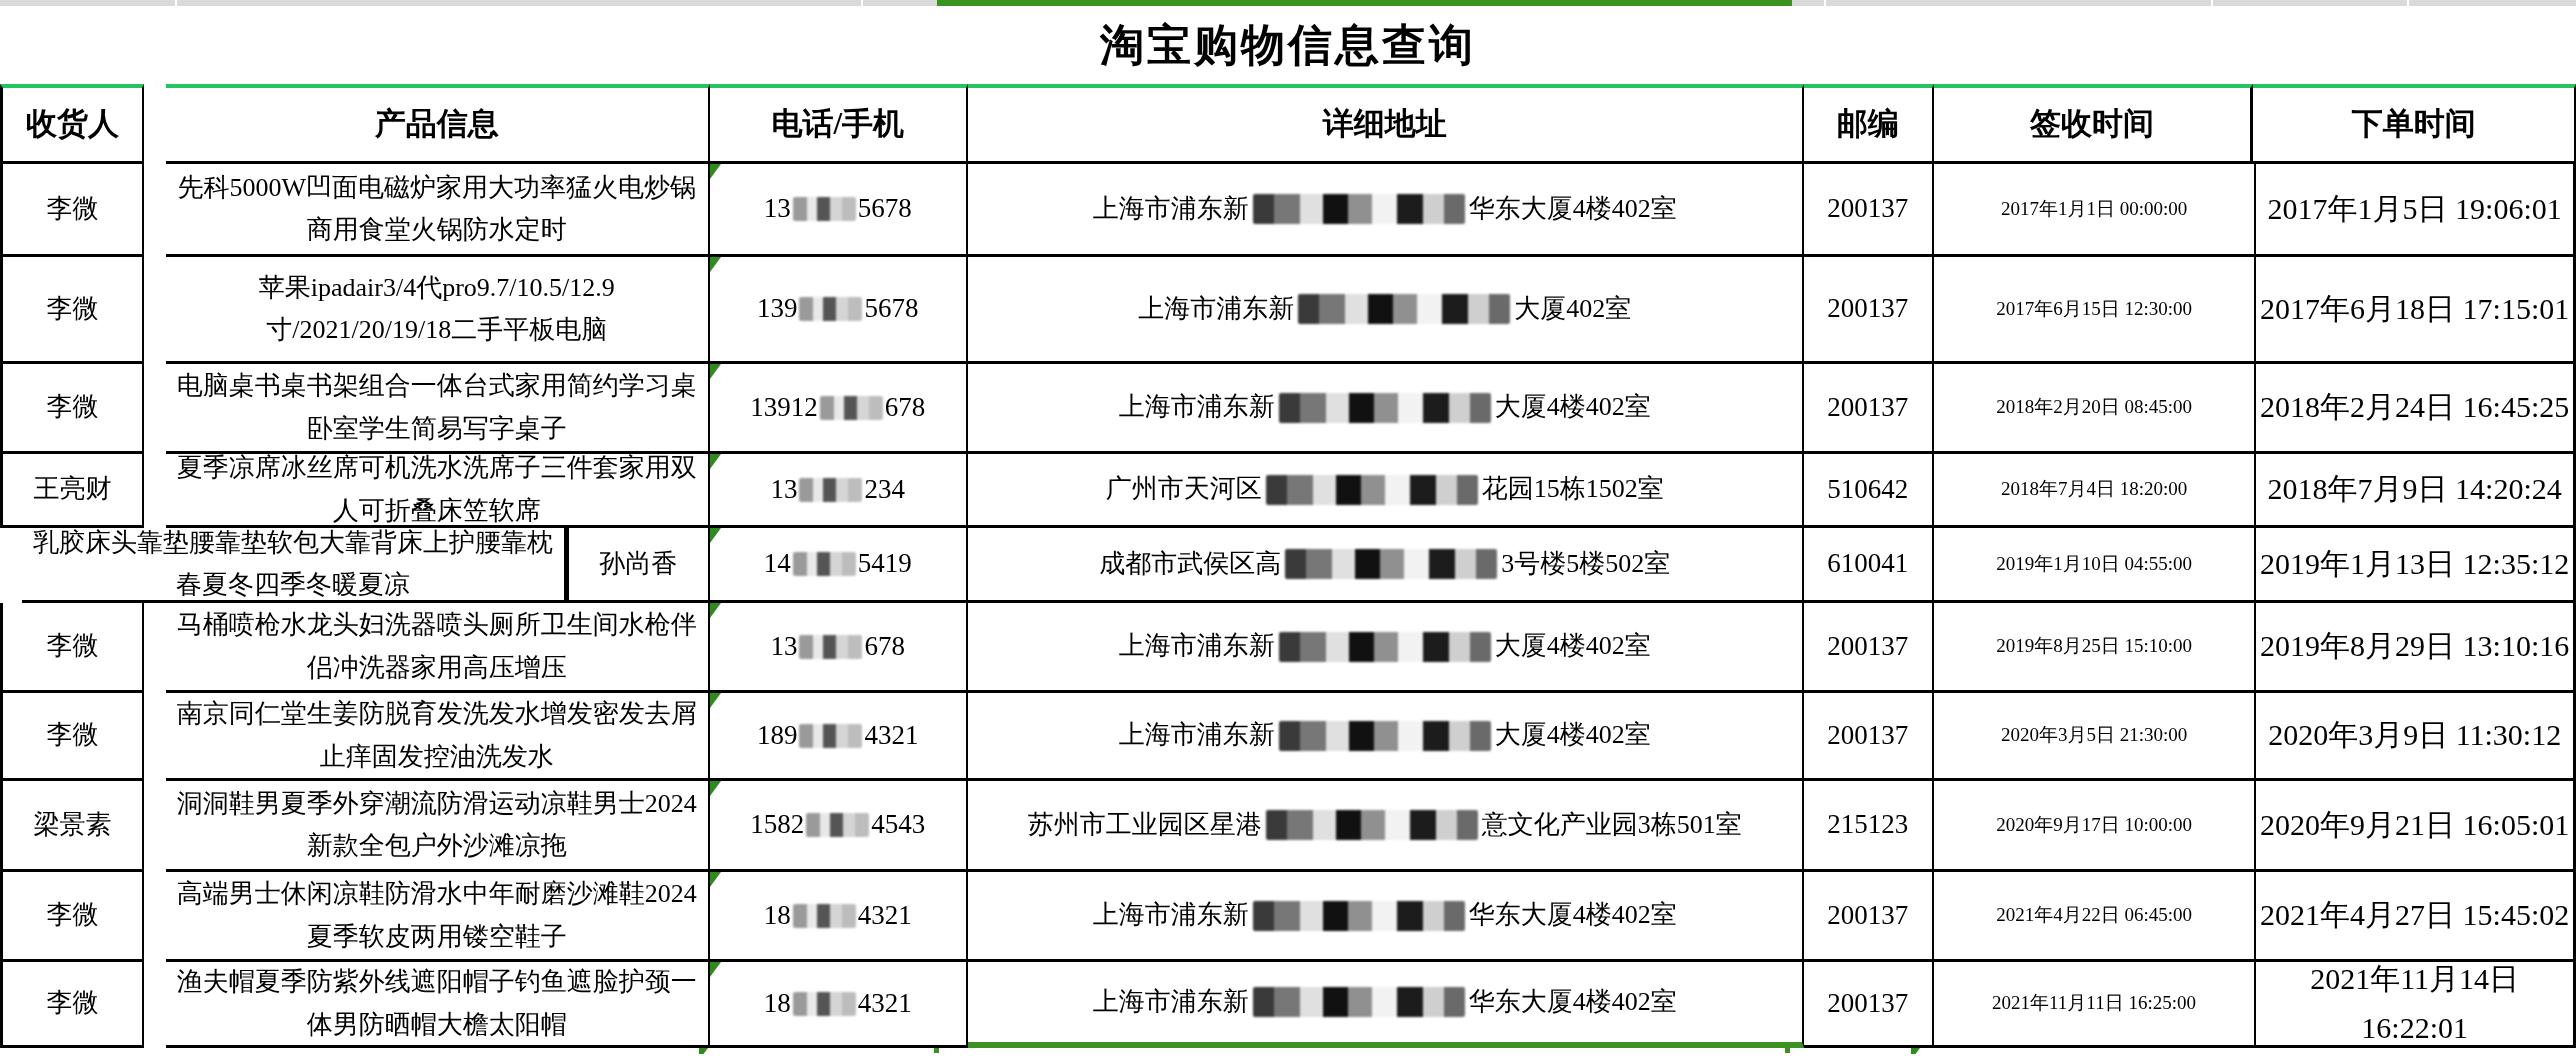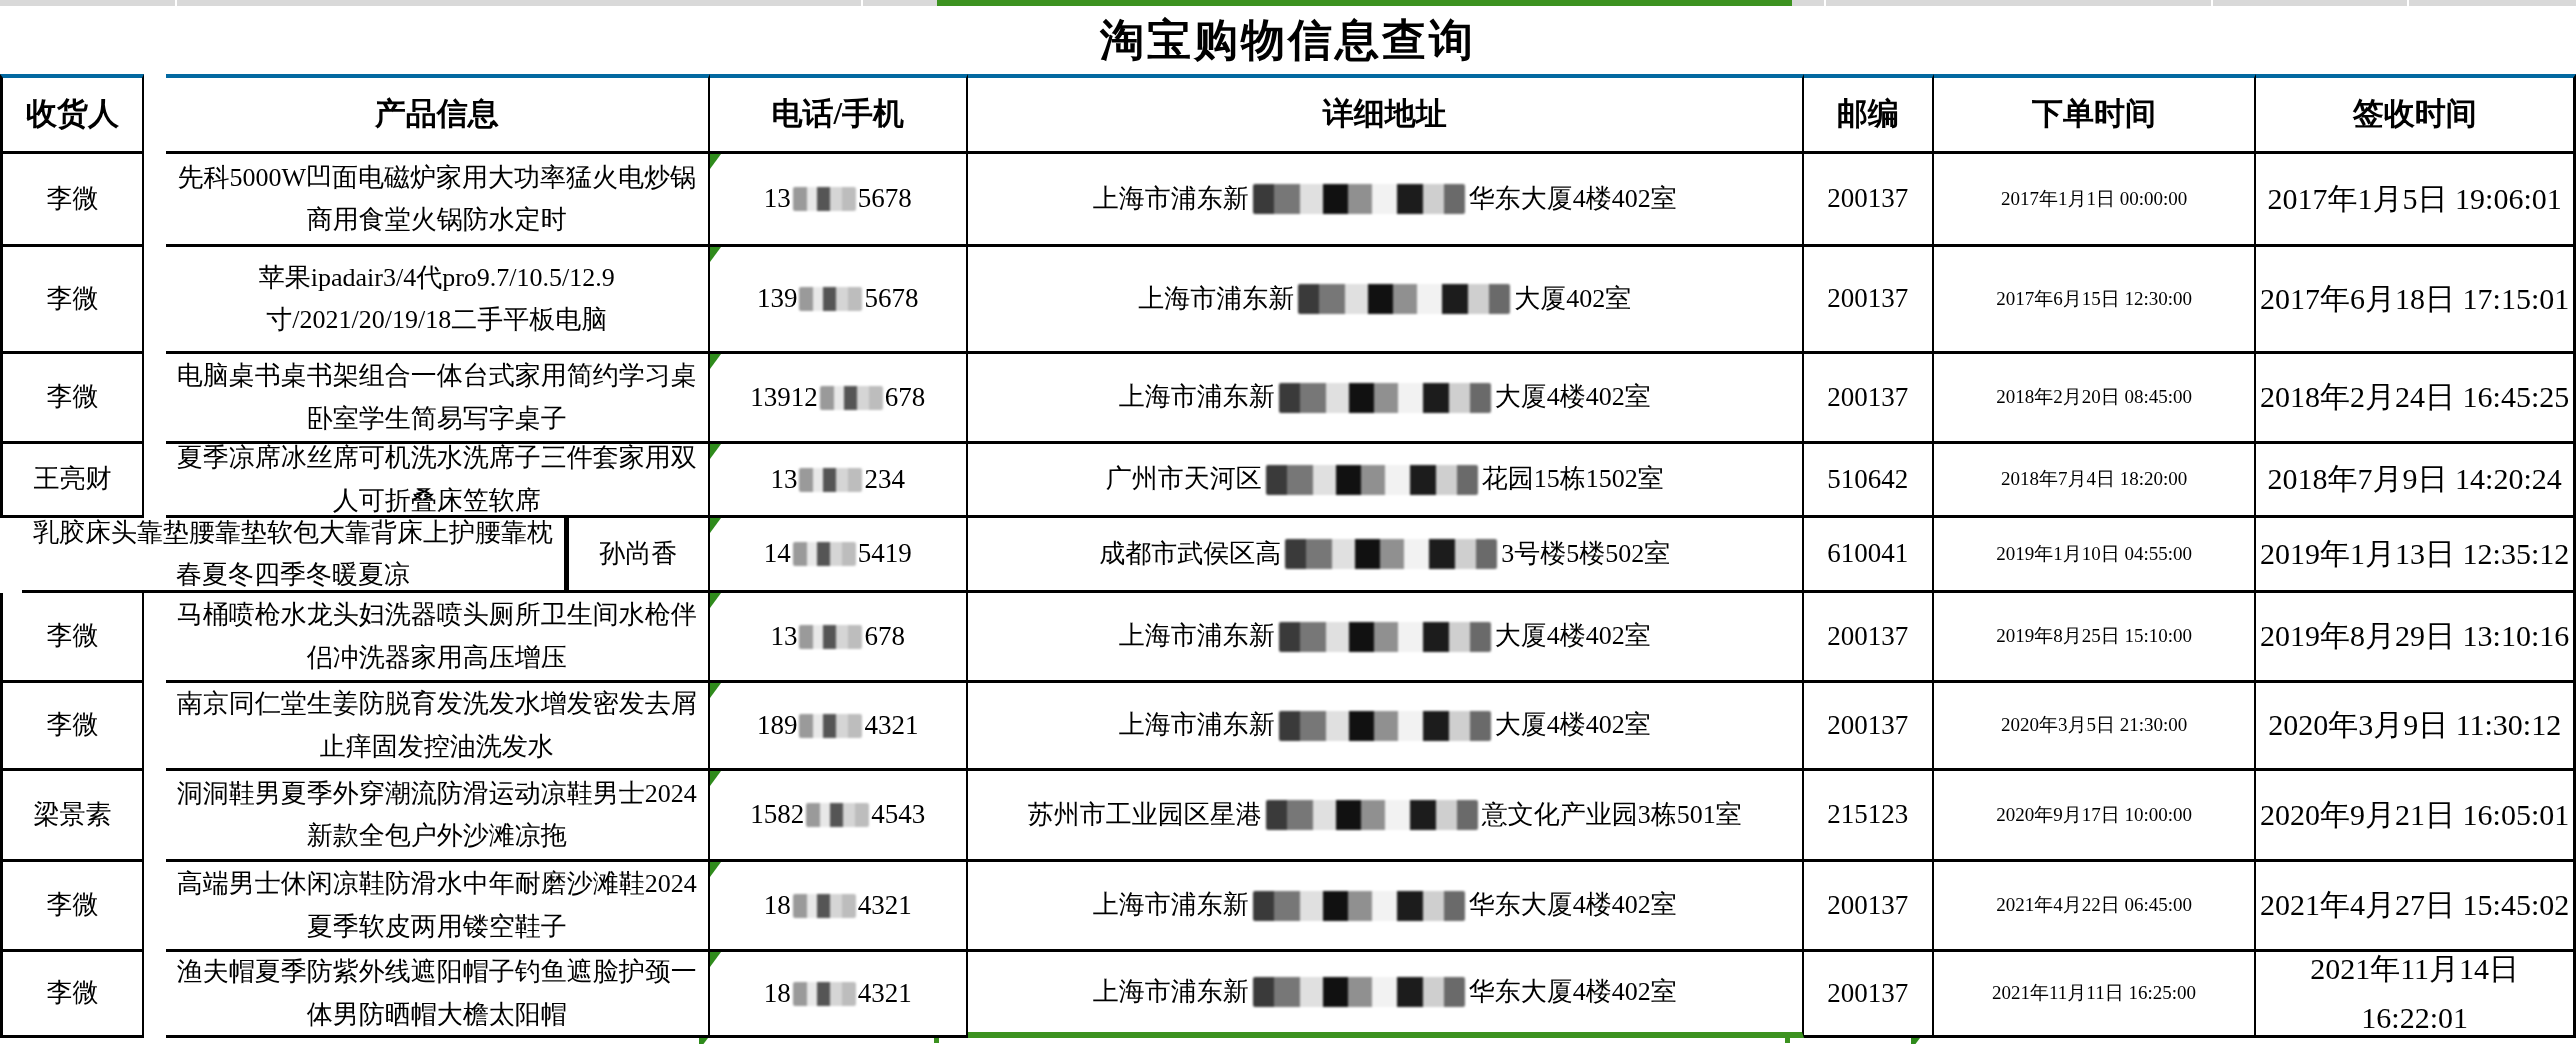--- a/index.html
+++ b/index.html
@@ -4,35 +4,35 @@
 <style>
   html,body{margin:0;padding:0;background:#fff;}
   body{font-family:"Liberation Serif","DejaVu Serif",serif;color:#000;}
   .sheet{width:2576px;height:1057px;position:relative;background:#fff;overflow:hidden;}
 
   
   .topstrip{height:6px;background:#d9d9d9;position:relative;}
   .topstrip .sep{position:absolute;top:0;width:2px;height:6px;background:#ffffff;}
   .green-seg{position:absolute;top:0;left:937px;width:855px;height:6px;background:#3c9220;}
 
-  .titlebar{height:68px;display:flex;align-items:center;justify-content:center;}
+  .titlebar{height:78px;display:flex;align-items:center;justify-content:center;}
   .title{font-size:44px;font-weight:bold;letter-spacing:3px;}
 
   .row{display:flex;}
   .cell{box-sizing:border-box;background:#fff;border-right:2px solid #000;border-bottom:3px solid #000;
         display:flex;align-items:center;justify-content:center;text-align:center;
         position:relative;font-size:26px;line-height:1.62;}
   .c0{width:147px;border-left:3px solid #000;}
   .c1{width:556px;padding:0 10px;margin-left:22px;}
   .c2{width:264px;font-size:27px;}
   .c3{width:855px;padding:0 6px;}
   .c4{width:133px;font-size:27px;}
   .c5{width:330px;font-size:19px;}
   .c6{width:327px;border-right:3px solid #000;font-size:30px;}
-  .header .cell{border-top:4px solid #0369a1;font-weight:bold;font-size:31px;height:80px;}
+  .header .cell{border-top:4px solid #22c55e;font-weight:bold;font-size:31px;height:80px;}
 
   
   .tri{position:absolute;top:0;left:0;width:0;height:0;
        border-top:15px solid #2f8b1c;border-right:11px solid transparent;}
 
   
   .redact{display:inline-block;border-radius:2px;filter:blur(1.3px);}
   .redact-phone{width:63px;height:24px;margin:0 2px;
     background:linear-gradient(90deg,#9a9a9a 0 22%,#e8e8e8 22% 38%,#555 38% 58%,#d5d5d5 58% 78%,#bdbdbd 78% 100%);}
   .redact-addr{width:212px;height:30px;margin:0 4px;
@@ -64,22 +64,22 @@
     <div class="title">淘宝购物信息查询</div>
   </div>
 
   <div id="table">
     <div class="row header">
       <div class="cell c0">收货人</div>
       <div class="cell c1">产品信息</div>
       <div class="cell c2">电话/手机</div>
       <div class="cell c3">详细地址</div>
       <div class="cell c4">邮编</div>
+      <div class="cell c6">签收时间</div>
       <div class="cell c5">下单时间</div>
-      <div class="cell c6">签收时间</div>
     </div>
 
   <div class="row" style="height: 93px;">
         <div class="cell c0">李微</div>
         <div class="cell c1">先科5000W凹面电磁炉家用大功率猛火电炒锅商用食堂火锅防水定时</div>
         <div class="cell c2">
           <span class="tri"></span>
           <span>13</span>
           <span class="redact redact-phone"></span>
           <span>5678</span>

